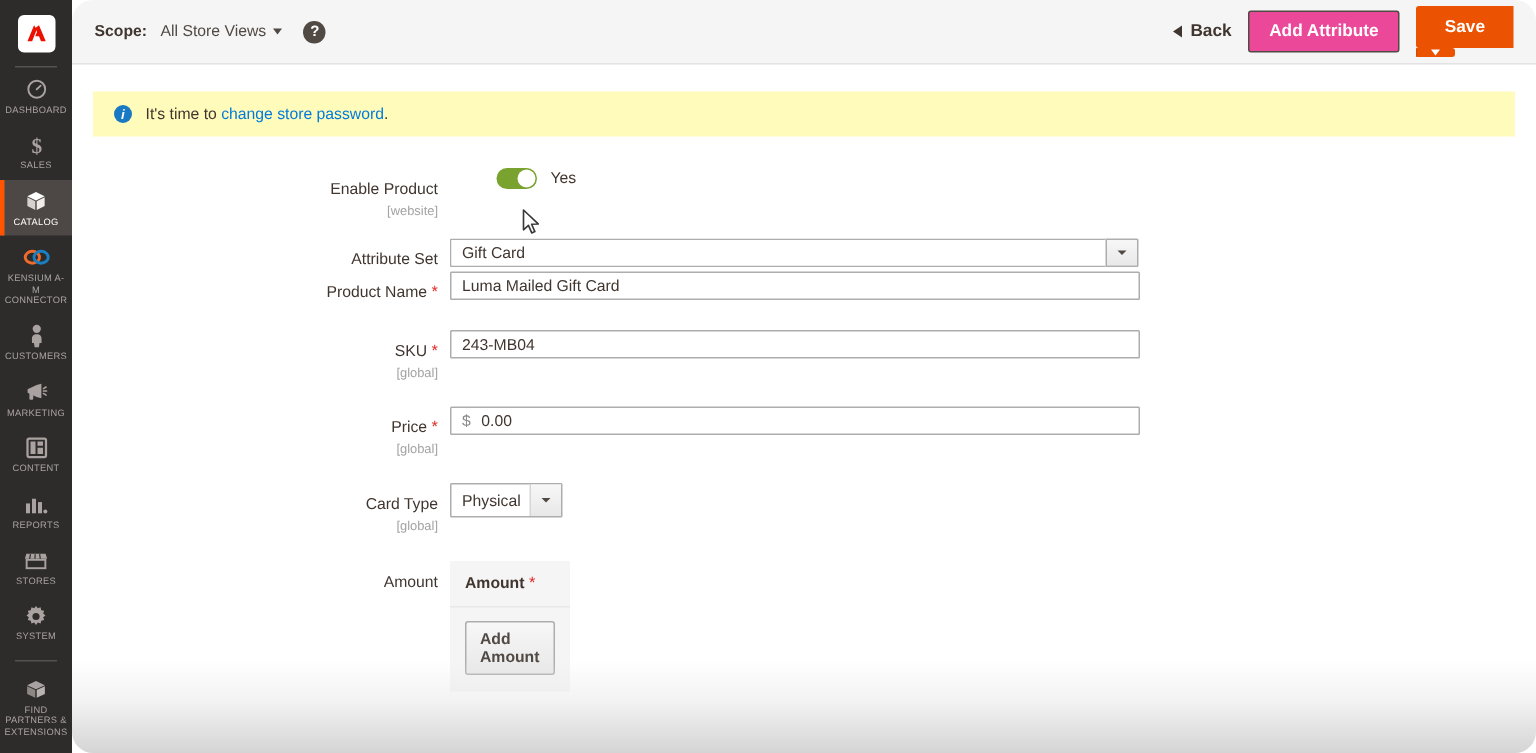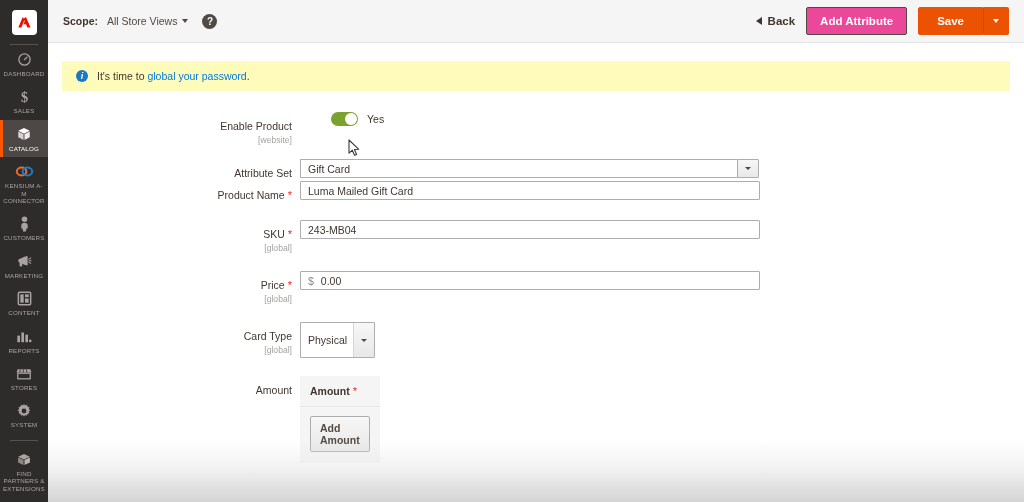--- a/index.html
+++ b/index.html
@@ -49,20 +49,21 @@
     padding: 0 2px; word-break: break-word;
   }
   .nav-item.active .nav-lbl { color: #ffffff; }
 
   
   #main {
     position: absolute; left: 48px; top: 0;
     width: 976px; height: 502px;
     background: #ffffff;
     overflow: hidden;
+    border-radius: 14px;
   }
 
   
   #topbar {
     position: relative;
     height: 43px;
     background: #f5f5f5;
     border-bottom: 1px solid #e3e3e3;
     display: flex; align-items: center;
   }
@@ -90,21 +91,21 @@
   .arrow-l {
     width: 0; height: 0; border-top: 4px solid transparent;
     border-bottom: 4px solid transparent; border-right: 6px solid #41362f;
   }
   .btn-dark {
     background: #ec4899; color: #ffffff;
     font-size: 11.5px; font-weight: bold;
     padding: 7px 13px; border: 1px solid #514943; border-radius: 2px;
     cursor: pointer;
   }
-  .save-group { display: flex; }
+  .save-group { display: flex; flex-direction: column; }
   .btn-save {
     background: #eb5202; color: #ffffff;
     font-size: 11.5px; font-weight: bold;
     padding: 7px 18px; border: 1px solid #eb5202; border-radius: 2px 0 0 2px;
     cursor: pointer;
   }
   .btn-save-arrow {
     background: #eb5202; border: 1px solid #eb5202; border-left: 1px solid #d44d02;
     border-radius: 0 2px 2px 0; width: 26px;
     display: flex; align-items: center; justify-content: center; cursor: pointer;
@@ -174,21 +175,21 @@
     display: flex; align-items: center; justify-content: center;
     cursor: pointer;
   }
   .combo-btn .caret-dn {
     border-top-color: #514943; border-left-width: 3px; border-right-width: 3px;
     border-top-width: 3.5px;
   }
 
   
   .sel {
-    display: flex; height: 36px; border: 1px solid #adadad; border-radius: 1px;
+    display: flex; height: 23px; border: 1px solid #adadad; border-radius: 1px;
     background: #ffffff; cursor: pointer;
   }
   .sel-val {
     width: 52px; font-size: 10.5px; color: #41362f;
     padding: 0 7px; display: flex; align-items: center;
   }
   .sel-btn {
     width: 21px; border-left: 1px solid #d6d6d6;
     background: linear-gradient(#f7f7f7, #e8e8e8);
     display: flex; align-items: center; justify-content: center;
@@ -396,21 +397,21 @@
           <div class="btn-save">Save</div>
           <div class="btn-save-arrow">
             <span class="caret-dn"></span>
           </div>
         </div>
       </div>
     </div>
 
     <div id="banner">
       <span class="info-ico">i</span>
-      <span><span>It's time to </span><a>global your password</a><span>.</span></span>
+      <span><span>It's time to </span><a>change store password</a><span>.</span></span>
     </div>
 
     <div id="form">
 
       <div class="row">
         <div class="lbl-col">
           <span class="lbl-main">Enable Product</span>
           <div class="lbl-scope">[website]</div>
         </div>
         <div class="fld-col">

